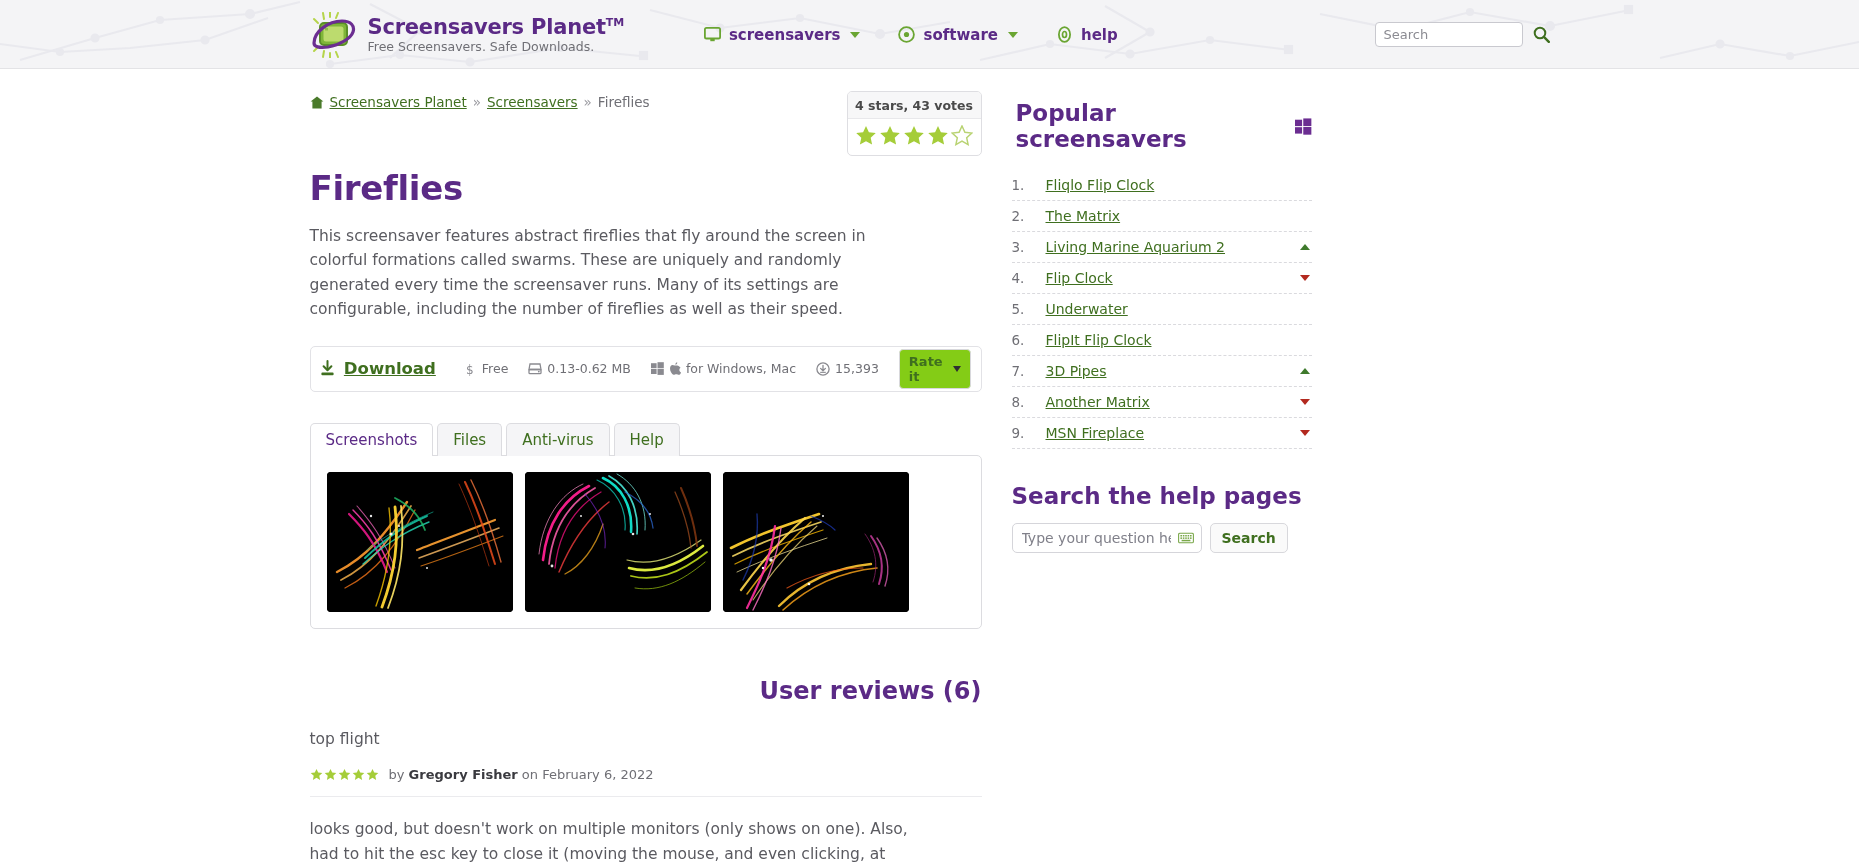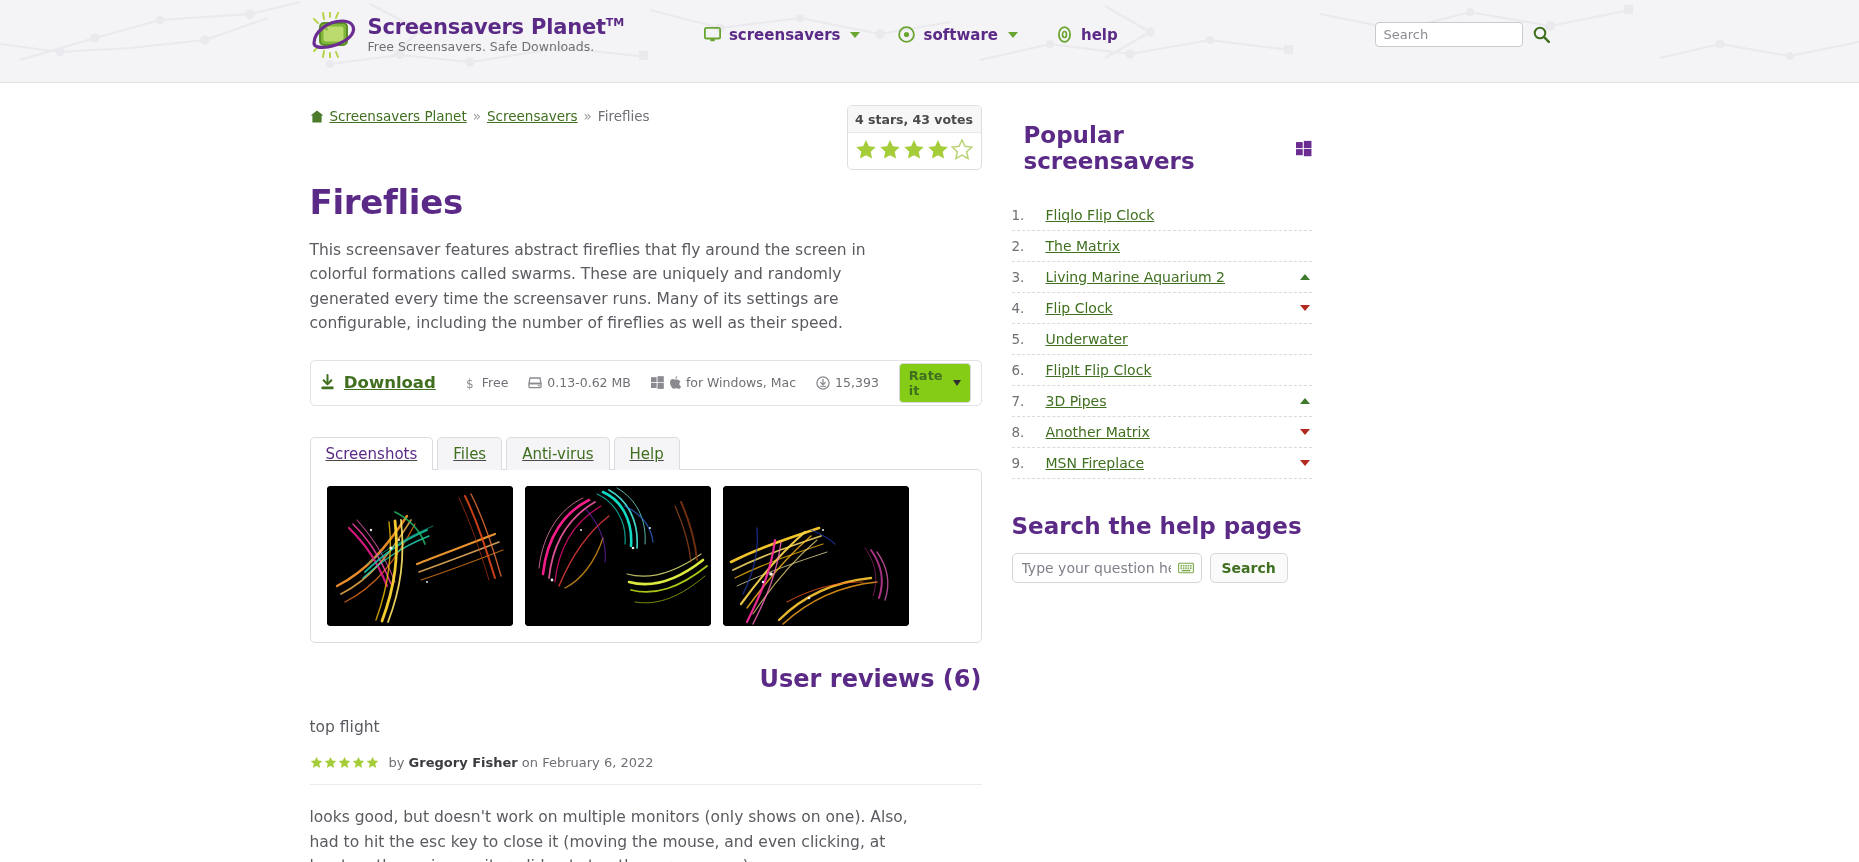--- a/index.html
+++ b/index.html
@@ -10,21 +10,21 @@
     overflow: hidden;
     background: #ffffff;
     font-family: "DejaVu Sans", "Liberation Sans", sans-serif;
     font-size: 15px;
     color: #4a4a4a;
   }
 
   
   .site-header {
     position: relative;
-    height: 83px;
+    height: 69px;
     background: #f4f4f6;
     border-bottom: 1px solid #e3e3e6;
     overflow: hidden;
   }
   .constellation {
     position: absolute;
     inset: 0;
     opacity: 1;
     pointer-events: none;
   }
@@ -218,21 +218,21 @@
     cursor: pointer;
   }
   .rate-it .caret-dark {
     width: 0; height: 0;
     border-left: 4.5px solid transparent;
     border-right: 4.5px solid transparent;
     border-top: 6px solid #2f2f33;
   }
 
   
-  .tabs-wrap { margin-bottom: 22px; text-decoration: underline; }
+  .tabs-wrap { margin-bottom: 48px; }
   .tabs {
     display: flex;
     align-items: flex-end;
     gap: 4px;
     position: relative;
     z-index: 2;
   }
   .tab {
     padding: 7px 15px 7px;
     font-size: 15px;
@@ -301,21 +301,21 @@
   
   .side-head {
     display: flex;
     align-items: center;
     margin-bottom: 14px;
   }
   h2.side-title {
     font-size: 23px;
     font-weight: bold;
     color: #5b2a86;
-    margin: 12px;
+    margin: 4px;
   }
   .side-head .win-icon { margin-left: auto; }
   .rank-list { list-style: none; margin: 0; padding: 0; }
   .rank-item {
     display: flex;
     align-items: center;
     padding: 7px 0 7px;
     border-bottom: 1px dashed #dadade;
     font-size: 14px;
   }

